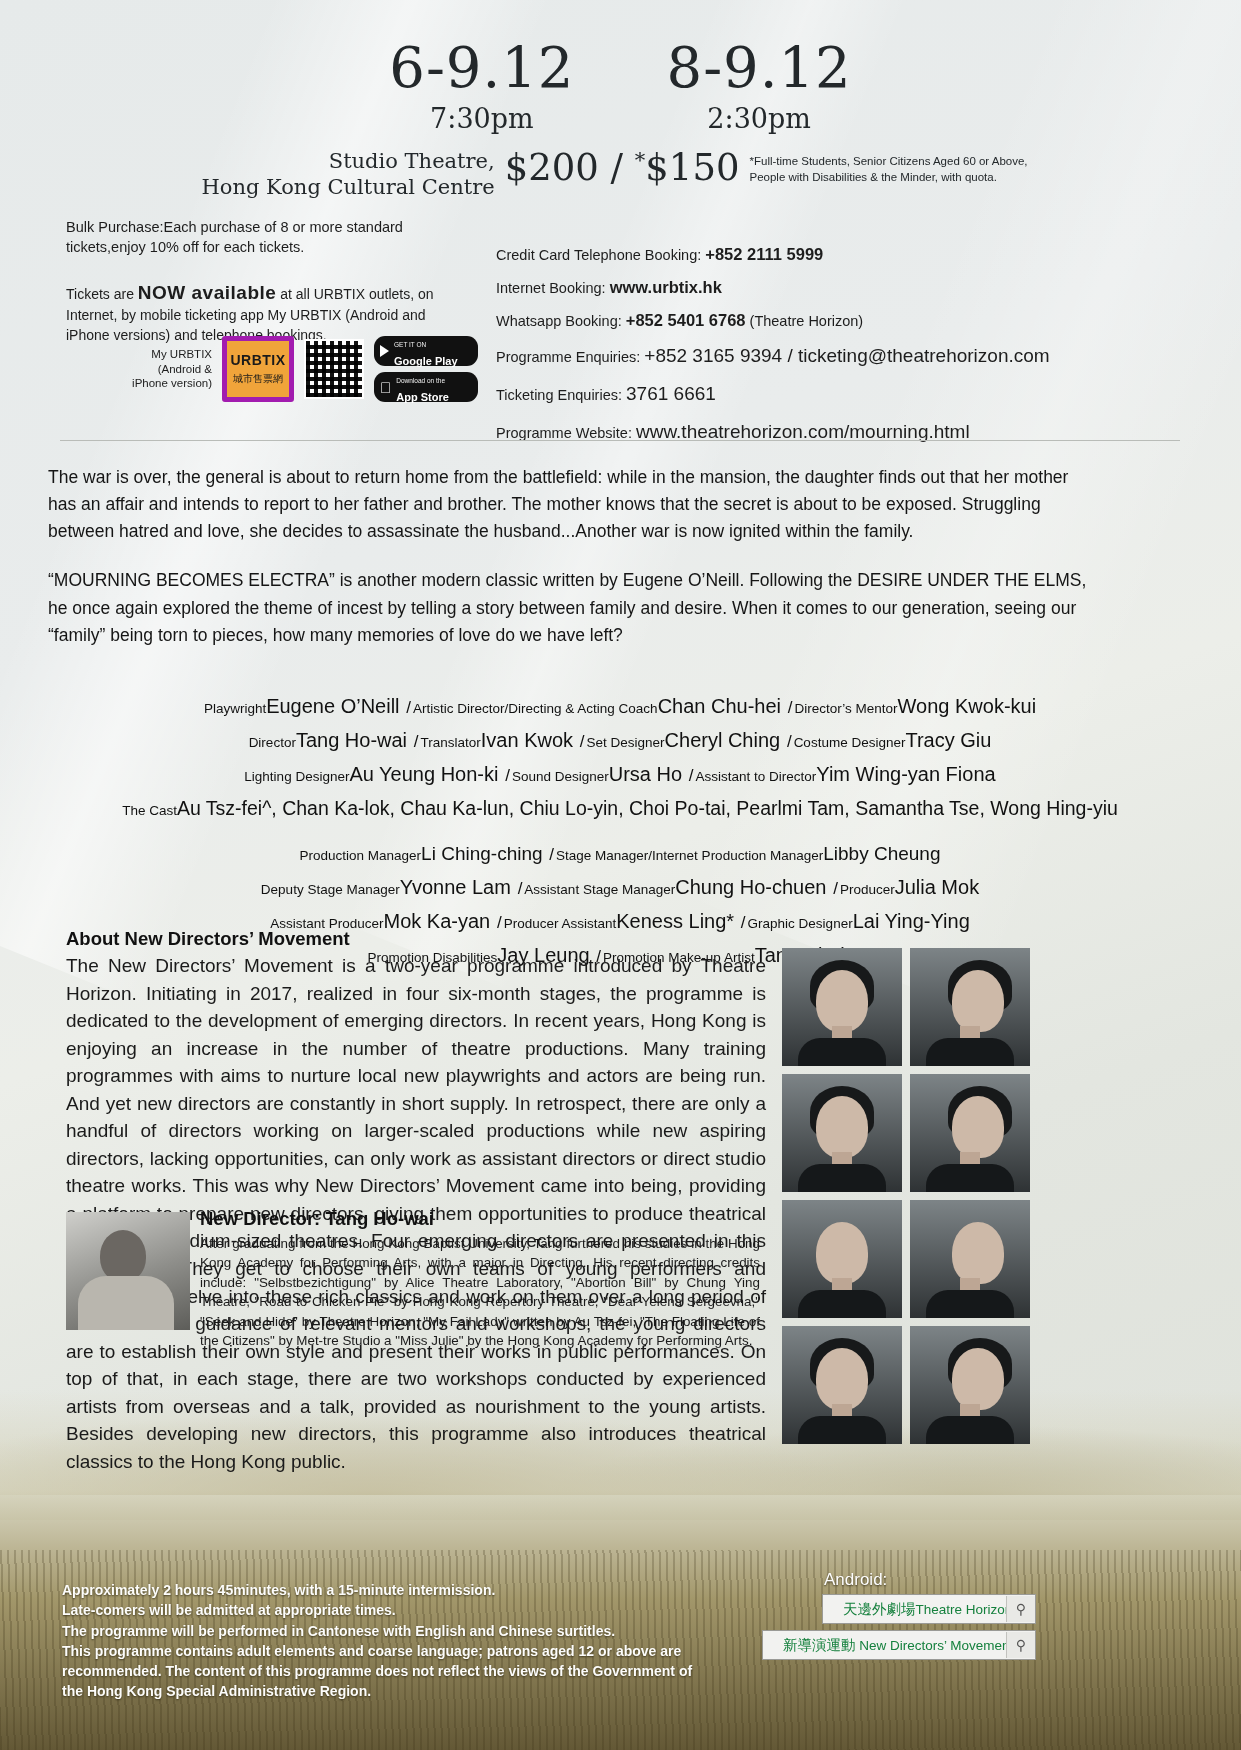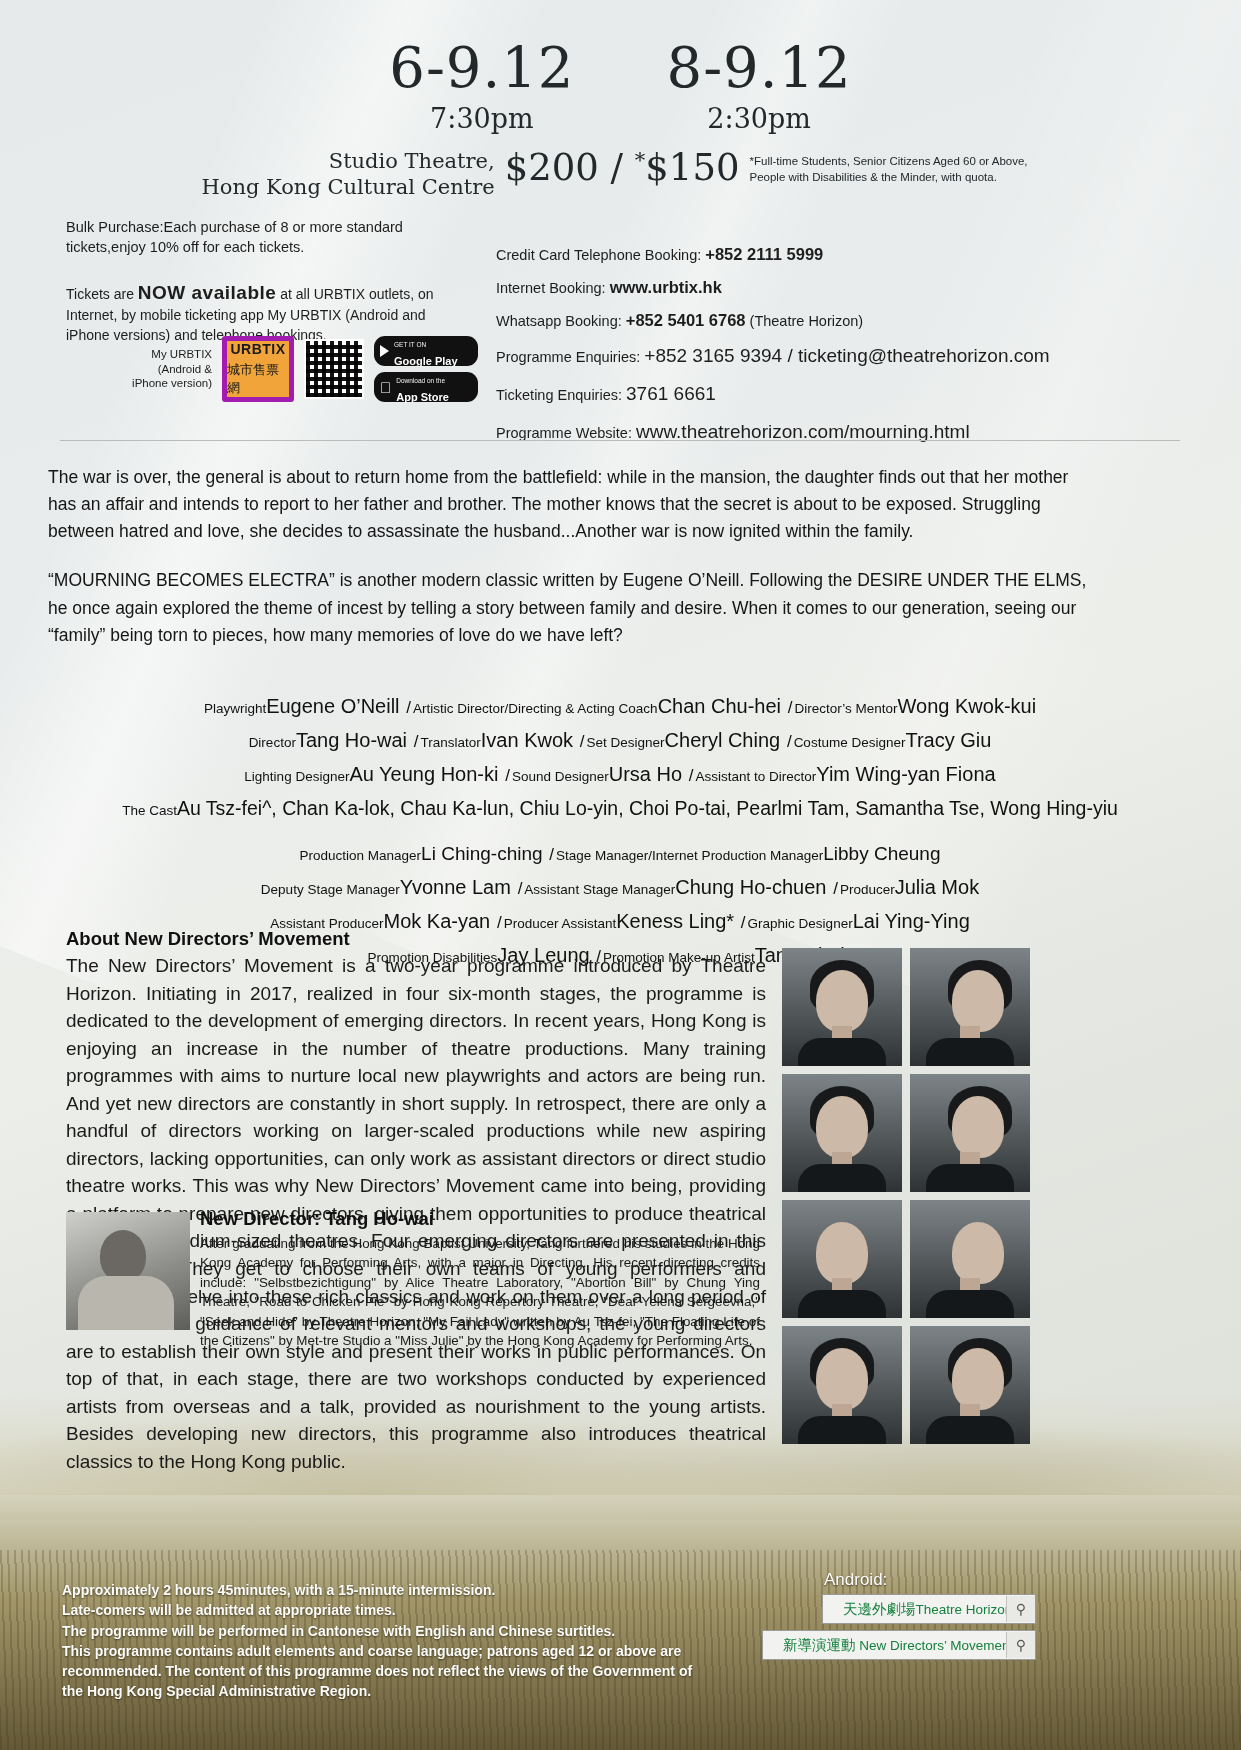--- a/index.html
+++ b/index.html
@@ -53,21 +53,21 @@
 
   
   .bulk{position:absolute;left:66px;top:218px;width:400px;font-size:14.5px;line-height:1.35;color:#1d1d1d;}
   .ticketnote{position:absolute;left:66px;top:280px;width:390px;font-size:14px;line-height:1.38;color:#1d1d1d;}
   .ticketnote b{font-size:19px;letter-spacing:.5px;}
   .apps{position:absolute;left:128px;top:336px;display:flex;align-items:center;gap:10px;}
   .myurbtix{font-size:11.5px;line-height:1.3;text-align:right;width:84px;color:#1d1d1d;}
   .urbtix-logo{width:62px;height:56px;background:#f0a43a;border:5px solid #a21caf;border-radius:3px;
     display:flex;flex-direction:column;align-items:center;justify-content:center;color:#1a1a1a;}
   .urbtix-logo .u1{font-size:14px;font-weight:bold;letter-spacing:.5px;}
-  .urbtix-logo .u2{font-size:13px;margin-top:4px;}
+  .urbtix-logo .u2{font-size:10px;margin-top:4px;}
   .qr{width:56px;height:56px;background:
       repeating-linear-gradient(90deg,#111 0 4px,#fff 4px 8px),
       repeating-linear-gradient(0deg,#111 0 4px,#fff 4px 8px);
       background-blend-mode:multiply;border:2px solid #fff;}
   .stores{display:flex;flex-direction:column;gap:6px;}
   .store{width:104px;height:30px;background:#111;border-radius:11px;color:#fff;display:flex;align-items:center;gap:5px;padding:0 6px;box-sizing:border-box;}
   .store .st1{font-size:6.5px;line-height:1;opacity:.95;}
   .store .st2{font-size:11px;font-weight:bold;line-height:1.1;}
   .tri{width:0;height:0;border-left:9px solid #fff;border-top:6px solid transparent;border-bottom:6px solid transparent;}
   .apple{font-size:15px;line-height:1;}

